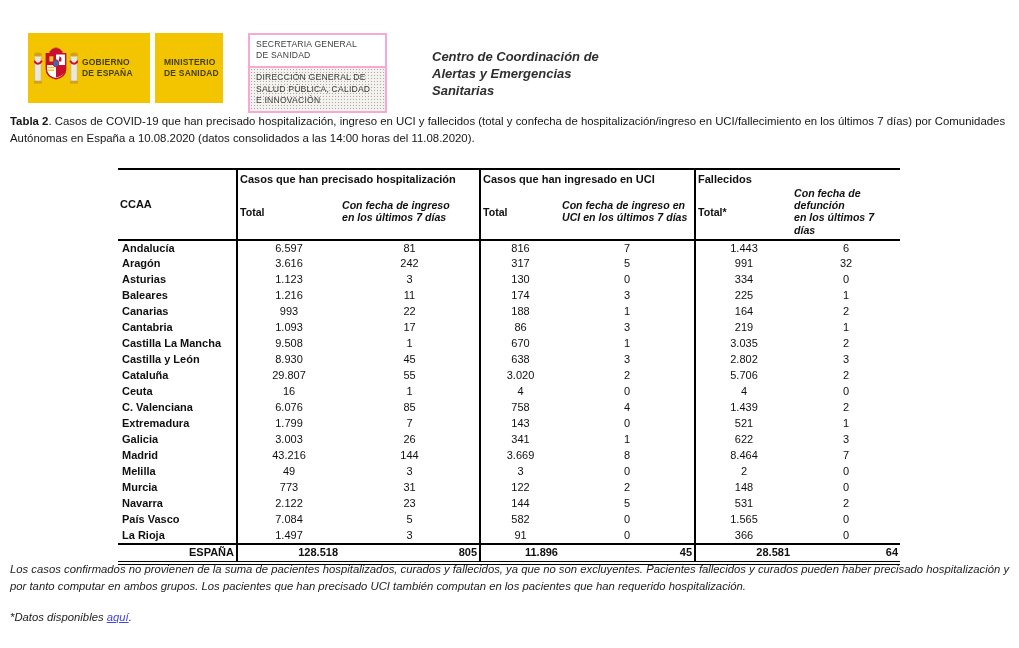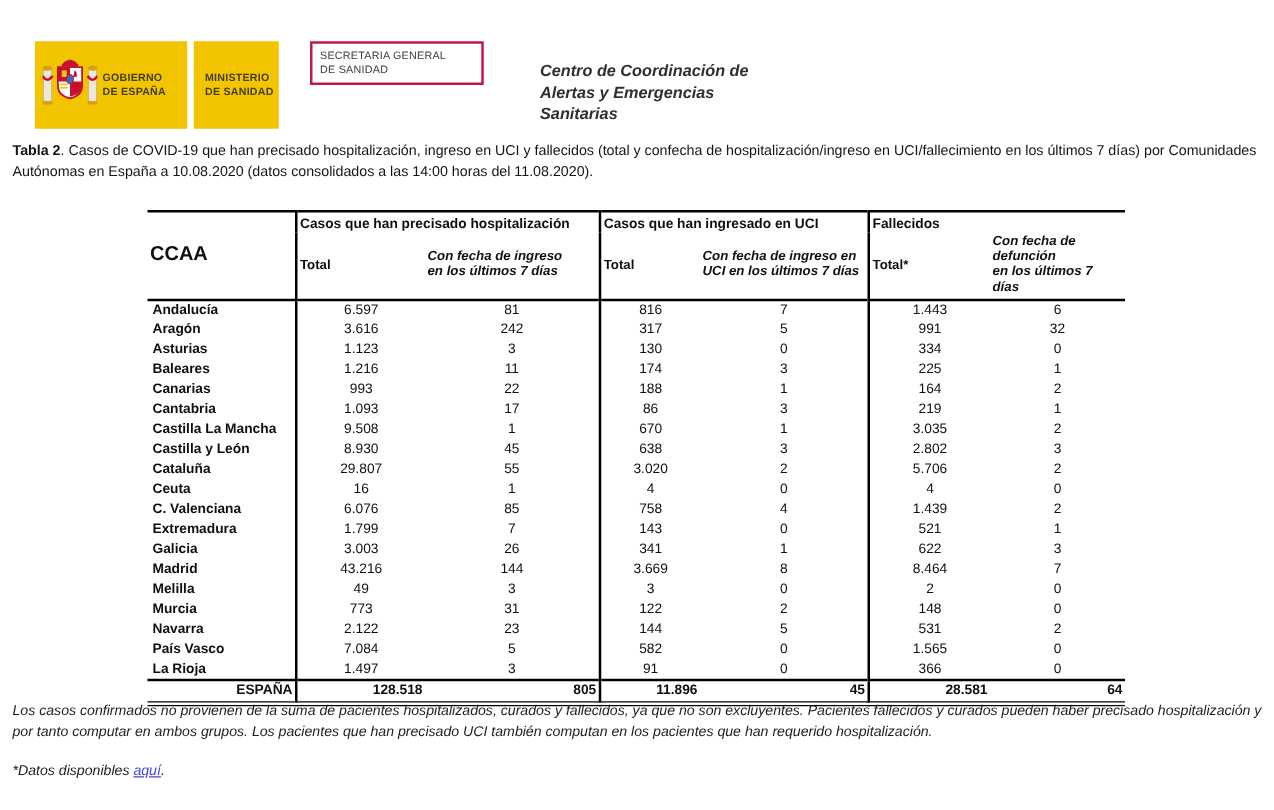--- a/index.html
+++ b/index.html
@@ -13,21 +13,21 @@
   
   .gov-logo { position:absolute; left:28px; top:33px; width:213px; height:70px; display:flex; }
   .gov-block { background:#F2C500; display:flex; align-items:center; }
   .gov-left  { width:122px; padding-left:6px; }
   .gov-gap   { width:5px; background:#fff; }
   .gov-right { width:68px; padding-left:9px; }
   .gov-text { font-size:8.5px; font-weight:bold; color:#463e1c; line-height:1.25; letter-spacing:.2px; }
   .coa { flex:0 0 auto; margin-right:4px; }
 
   .org-boxes { position:absolute; left:248px; top:33px; width:139px; }
-  .org-box { border:2px solid #be185d; padding:4px 5px 5px 6px;
+  .org-box { border:2px solid #f9a8d4; padding:4px 5px 5px 6px;
              font-size:8.6px; color:#3d3d3d; line-height:1.3; letter-spacing:.2px; }
   .org-box1 { background:#fff; }
   .org-box2 { border-top:none; background-color:#f3f2ee;
               background-image:radial-gradient(#a9a8a0 0.7px, rgba(0,0,0,0) 0.8px);
               background-size:3px 3px; }
 
   .cc-title { position:absolute; left:432px; top:48px;
               font-size:13px; font-weight:bold; color:#2f2f2f; line-height:1.32;font-style:italic; }
 
   
@@ -43,21 +43,21 @@
   thead th { font-weight:bold; vertical-align:middle; text-align:left; padding:1px 2px; }
   thead tr.sub th { font-size:10.6px; }
   thead { border-bottom:2px solid #000; }
   th.confecha { font-style:italic; line-height:1.15; padding-bottom:3px; }
   th.group-title { padding-top:3px; }
   .group-start { border-left:2px solid #000; }
   tbody td { height:16px; padding:0 2px; text-align:center; line-height:13px; }
   td.ccaa-cell { text-align:left; font-weight:bold; padding-left:4px; }
   tr.total-row { border-top:2px solid #000; font-weight:bold; }
   tr.total-row td { height:19px;text-align:right; }
-  th.ccaa-head { font-size:16px; }
+  th.ccaa-head { font-size:11px; }
 
   
   .footnote { position:absolute; left:10px; top:561px; width:1002px;
               font-style:italic; font-size:11.3px; line-height:1.5; color:#1c1c1c; }
   .datos-note { position:absolute; left:10px; top:611px;
                 font-style:italic; font-size:11.3px; color:#1c1c1c; }
   .datos-link { color:#4444dd; text-decoration:underline; cursor:pointer; }
 </style>
 </head>
 <body>
@@ -91,20 +91,23 @@
   <div class="gov-gap"></div>
   <div class="gov-block gov-right">
     <span class="gov-text pre">MINISTERIO
 DE SANIDAD</span>
   </div>
 </div>
 
 <div class="org-boxes">
   <div class="org-box org-box1 pre">SECRETARIA GENERAL
 DE SANIDAD</div>
+  <div class="org-box org-box2 pre">DIRECCIÓN GENERAL DE
+SALUD PÚBLICA, CALIDAD
+E INNOVACIÓN</div>
 </div>
 
 <div class="cc-title pre">Centro de Coordinación de
 Alertas y Emergencias
 Sanitarias</div>
 
 <p class="caption"><b>Tabla 2</b><span>. Casos de COVID-19 que han precisado hospitalización, ingreso en UCI y fallecidos (total y confecha de hospitalización/ingreso en UCI/fallecimiento en los últimos 7 días) por Comunidades Autónomas en España a 10.08.2020 (datos consolidados a las 14:00 horas del 11.08.2020).</span></p>
 
 <div class="table-wrap">
   <table>

